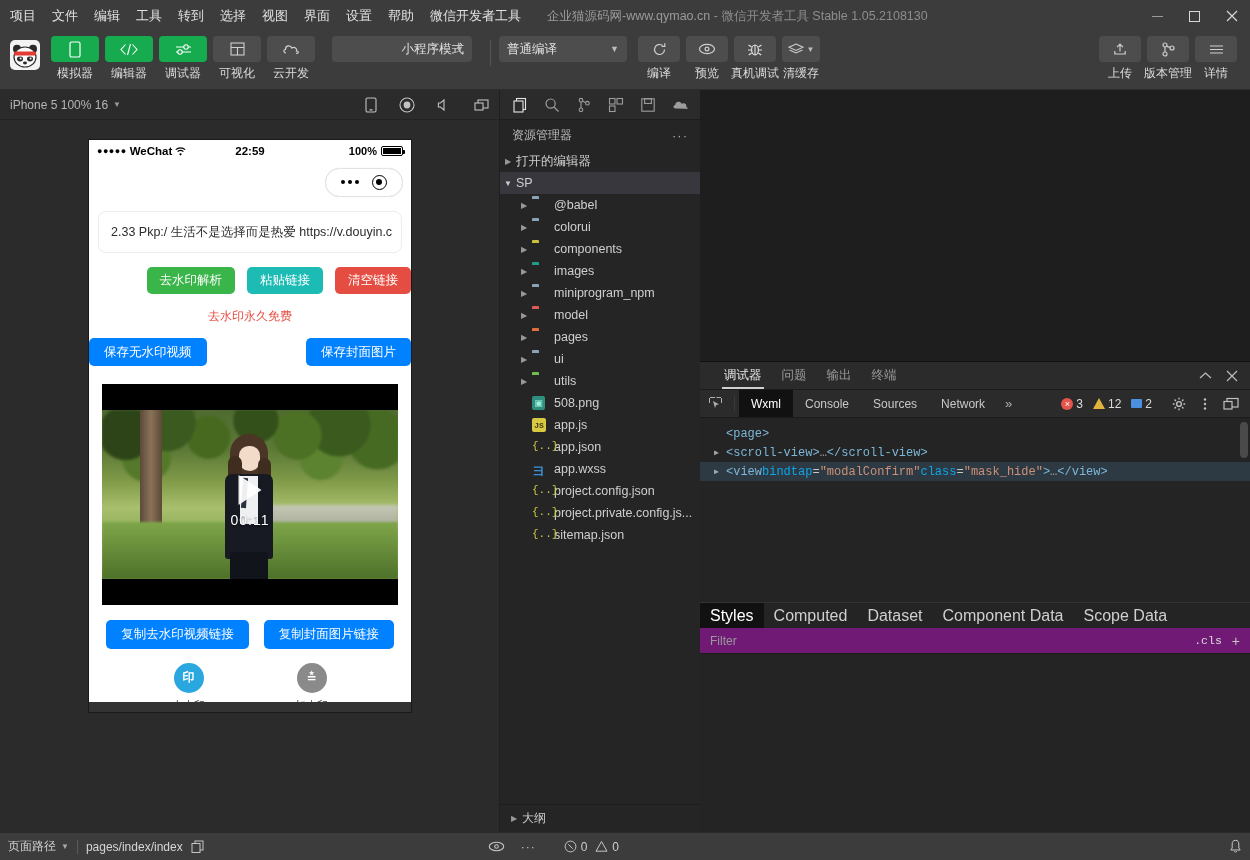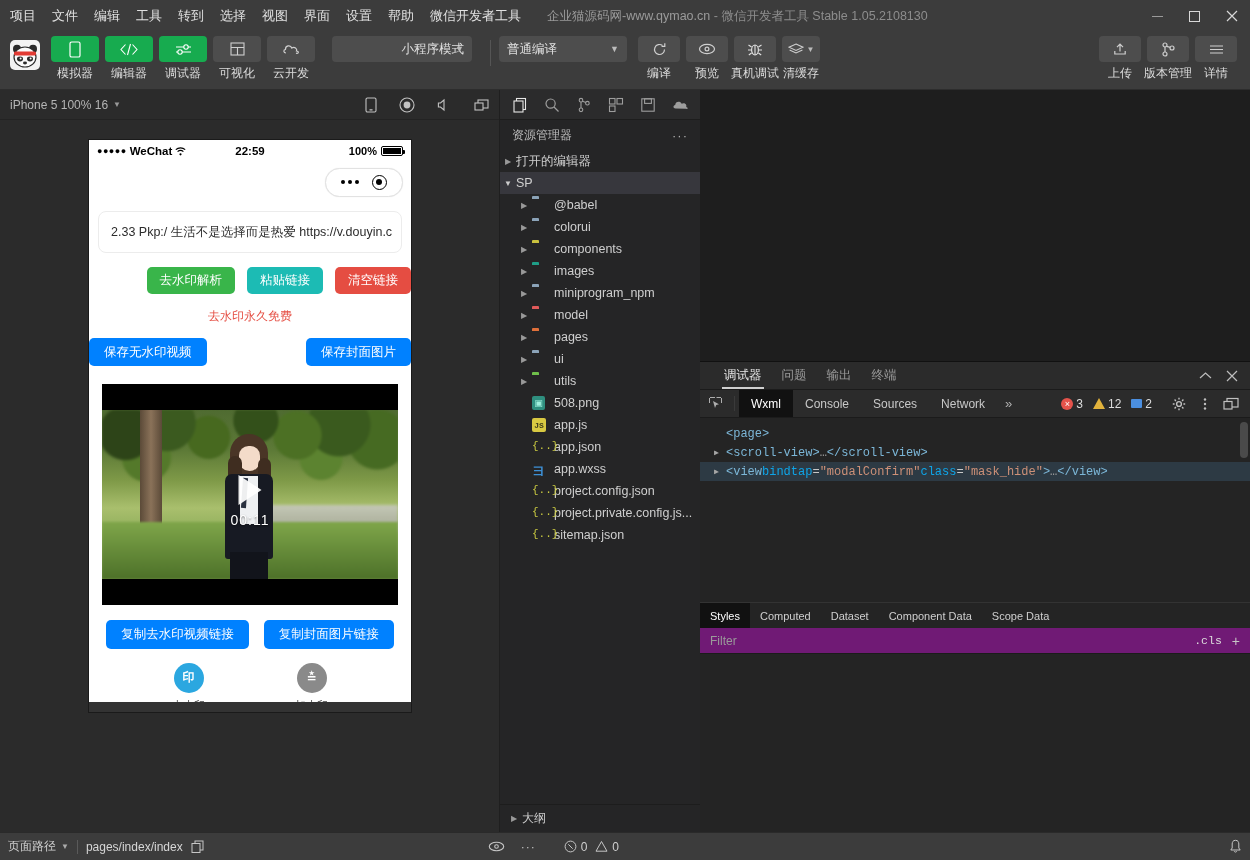--- a/index.html
+++ b/index.html
@@ -227,21 +227,21 @@
   .wline { height: 19px; display: flex; align-items: center; padding-left: 14px; white-space: nowrap; }
   .wline.hl { background: #2d3a44; }
   .warr { width: 12px; color: #a6a6a6; font-size: 8px; }
   .tagc { color: #7cb7d8; }
   .attrn { color: #0ea5e9; }
   .attrv { color: #ce9178; }
   .eq { color: #c8c8c8; }
   .dots-g { color: #a0a0a0; }
   .wxml-scroll { position:absolute; right:2px; top:4px; width:8px; height:36px; background:#4a4a4a; border-radius:4px; }
 
-  .styles-tabs { height: 26px; flex: 0 0 26px; background: #242424; display: flex; align-items: stretch; border-top: 1px solid #333; font-size: 11px; }
+  .styles-tabs { height: 26px; flex: 0 0 26px; background: #242424; display: flex; align-items: stretch; border-top: 1px solid #333; font-size: 16px; }
   .stab { padding: 0 10px; display: flex; align-items: center; color: #cfcfcf; }
   .stab.active { background: #111; color: #fff; }
   .filter-row { height: 26px; flex: 0 0 26px; background: #701a75; display: flex; align-items: center; padding: 0 10px; border-bottom: 1px solid #1b1b1b; }
   .filter-row .fi { font-size: 12px; color: #9a9a9a; }
   .filter-row .cls { margin-left: auto; color: #ddd; font-size: 11.5px; font-family:"Liberation Mono",monospace; }
   .filter-row .plus { margin-left: 10px; color: #c6c6c6; font-size: 14px; }
   .styles-body { flex: 1; background: #242424; }
 
   
   .statusbar-bot {

